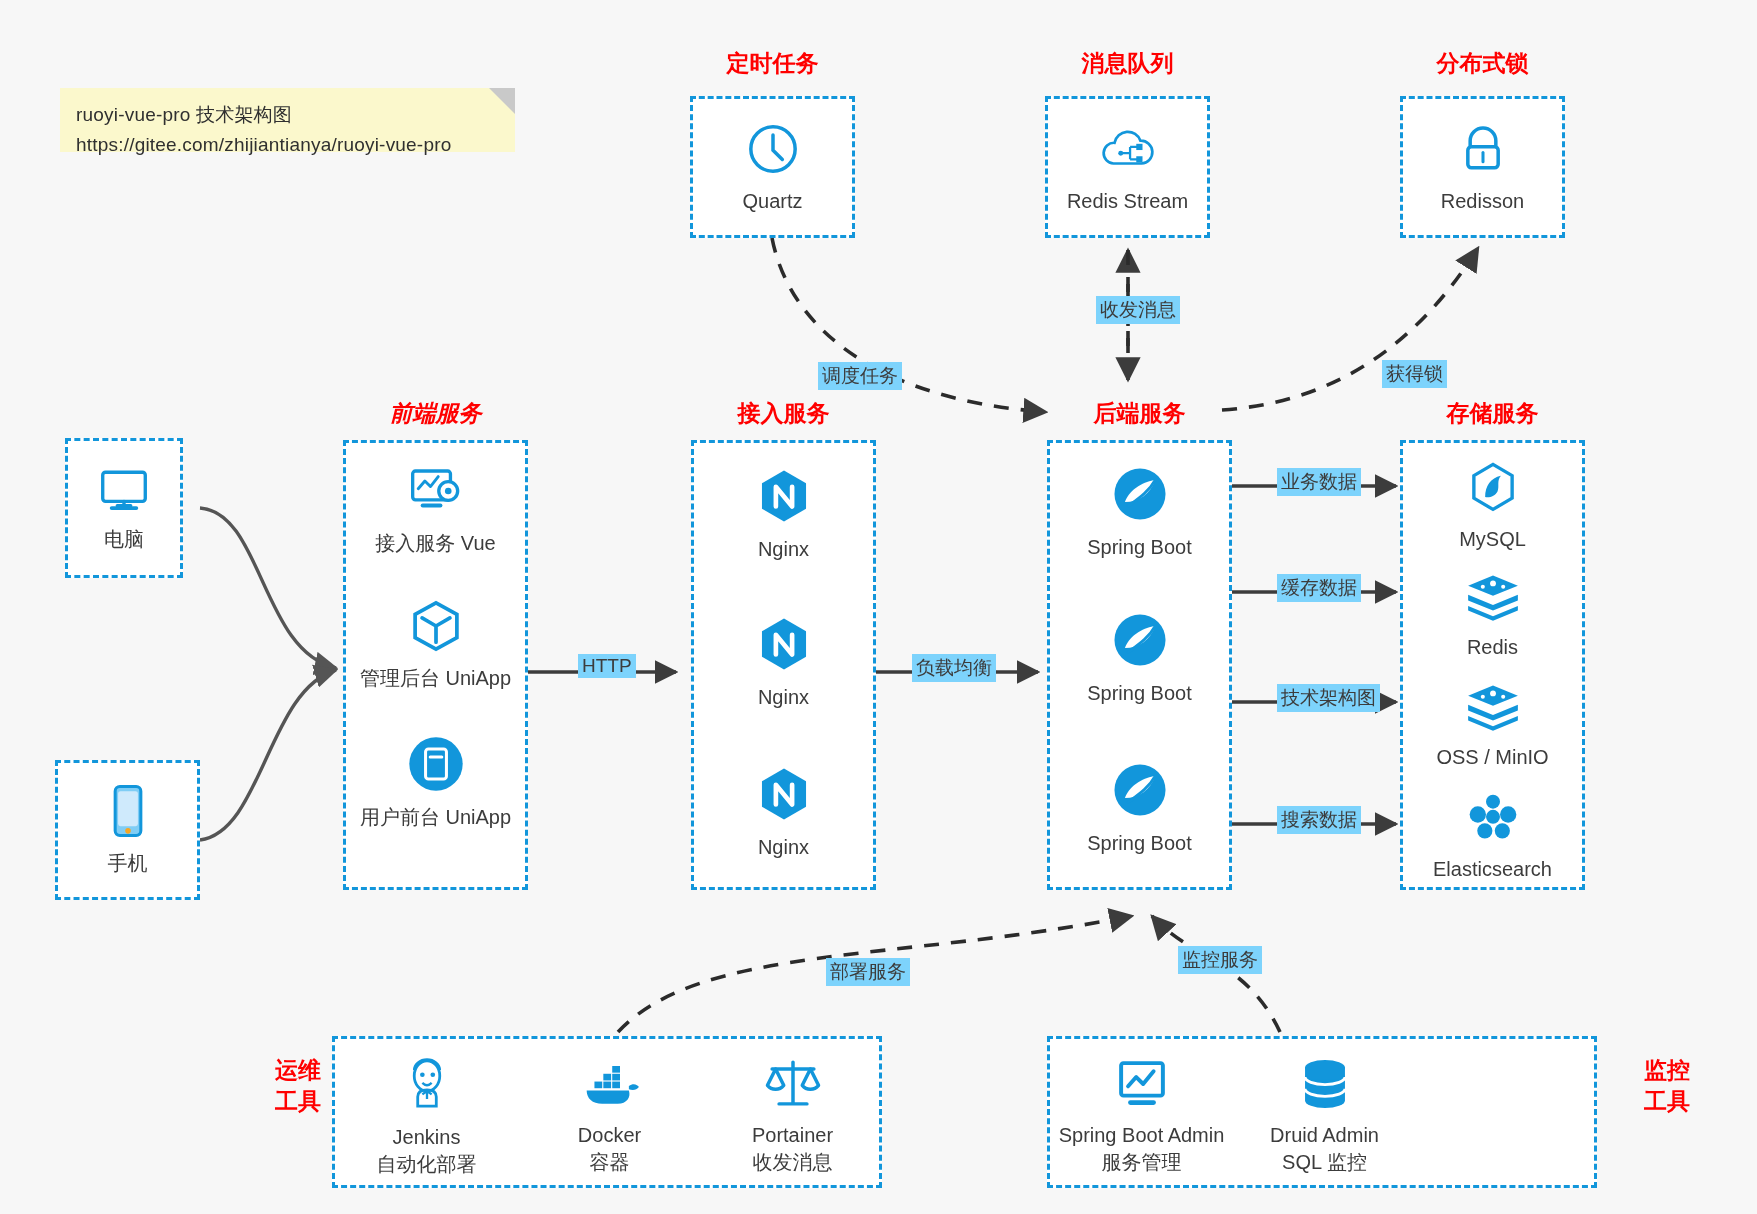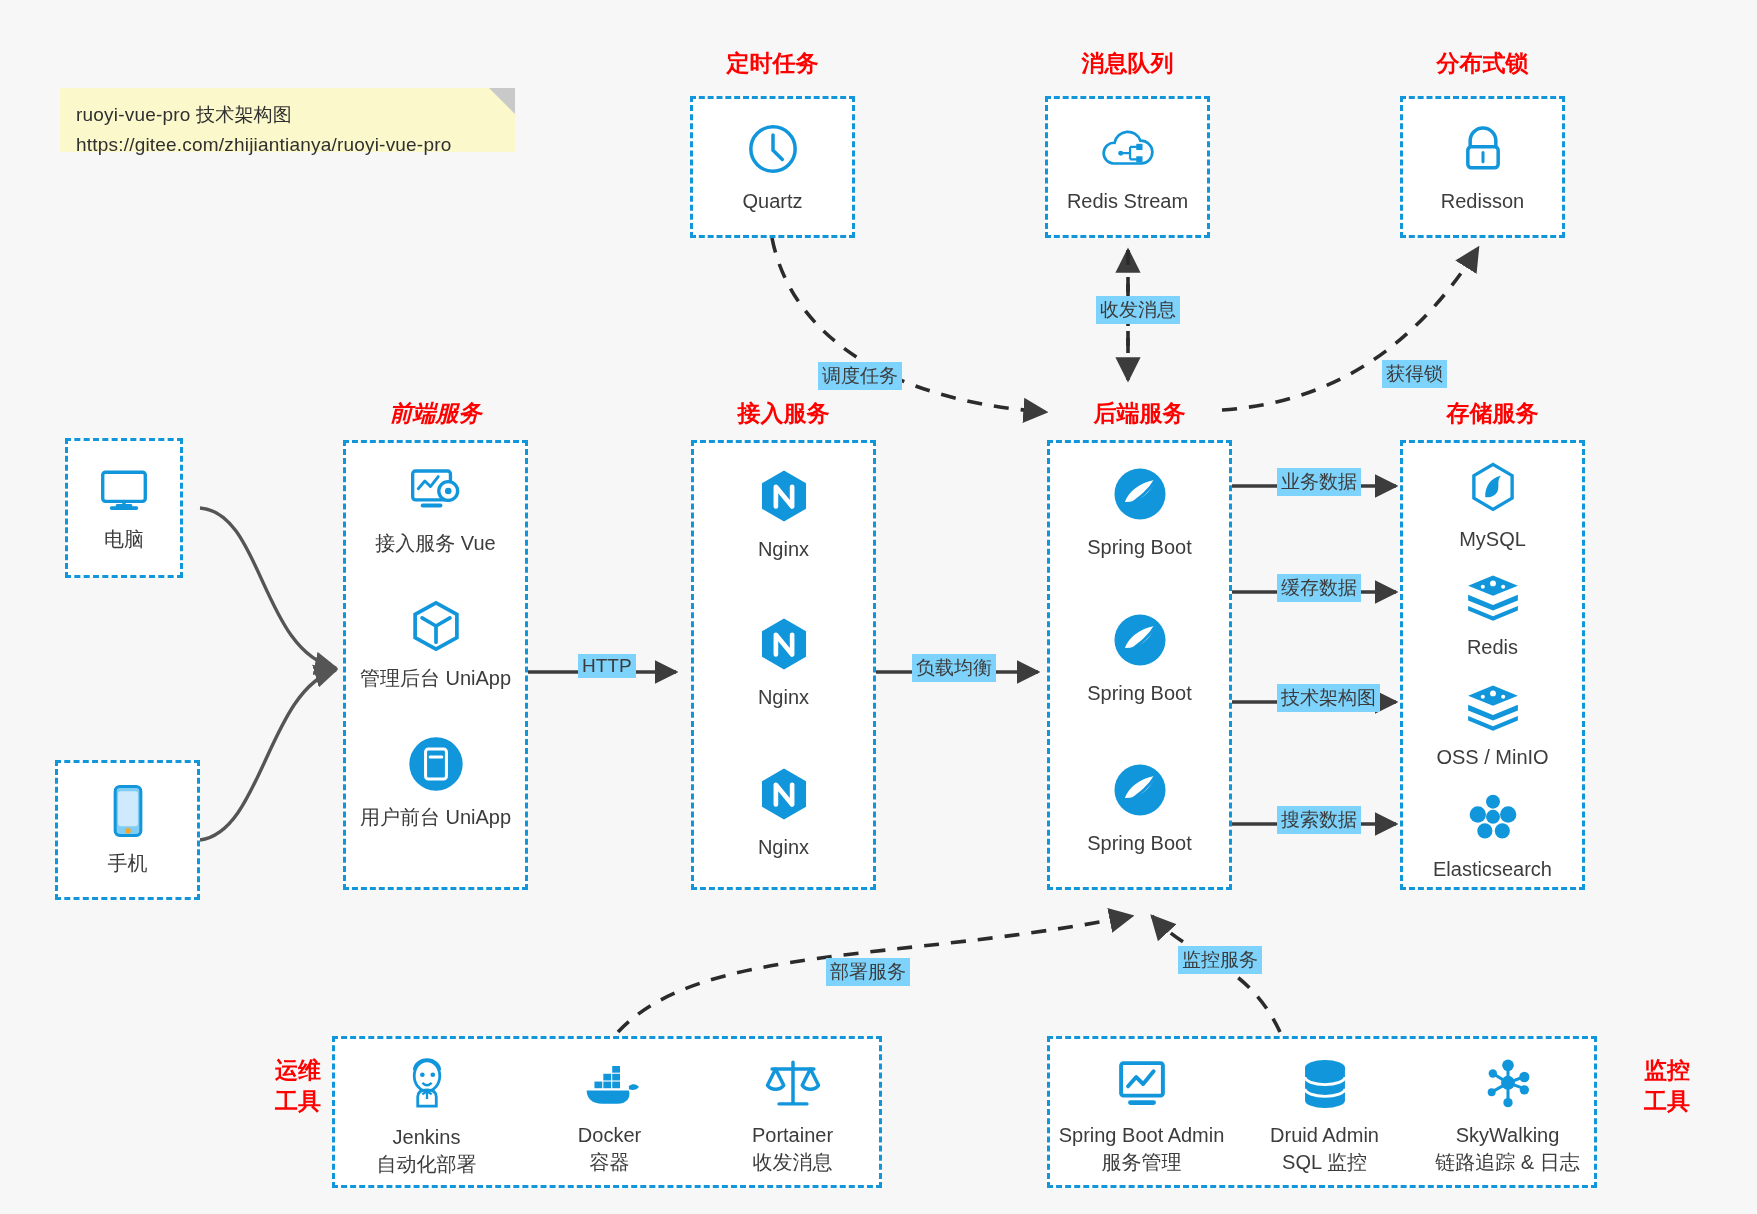--- a/index.html
+++ b/index.html
@@ -398,36 +398,20 @@
           <path d="M5 9 v8 a17 6.5 0 0 0 34 0 v-8" fill="#1296db"></path>
           <path d="M5 19 v8 a17 6.5 0 0 0 34 0 v-8" fill="#1296db"></path>
           <path d="M5 29 v8 a17 6.5 0 0 0 34 0 v-8" fill="#1296db"></path>
           <path d="M5 17 a17 6.5 0 0 0 34 0" fill="none" stroke="#ffffff" stroke-width="2.4"></path>
           <path d="M5 27 a17 6.5 0 0 0 34 0" fill="none" stroke="#ffffff" stroke-width="2.4"></path>
         </svg>
       </span>
       <span class="cap">Druid Admin</span>
       <span class="cap2">SQL 监控</span>
     </div>
-    <div class="node" style="top:18px;left:366px;width:183px;">
-      <span class="ico">
-        <svg width="56" height="54" viewBox="0 0 48 46">
-          <path d="M24 22 L24 7 M24 22 L11 14 M24 22 L37 17 M24 22 L10 30 M24 22 L38 27 M24 22 L24 39" stroke="#1296db" stroke-width="2.6"></path>
-          <circle cx="24" cy="22" r="6" fill="#1296db"></circle>
-          <circle cx="24" cy="7" r="5" fill="#1296db"></circle>
-          <circle cx="11" cy="14" r="3.6" fill="#1296db"></circle>
-          <circle cx="38" cy="17" r="4.4" fill="#1296db"></circle>
-          <circle cx="10" cy="30" r="3.4" fill="#1296db"></circle>
-          <circle cx="38" cy="28" r="4" fill="#1296db"></circle>
-          <circle cx="24" cy="39" r="4" fill="#1296db"></circle>
-        </svg>
-      </span>
-      <span class="cap">SkyWalking</span>
-      <span class="cap2">链路追踪 &amp; 日志</span>
-    </div>
   </div>
   <div class="gtitle two-line" style="left:1610px;top:1055px;width:80px;text-align:right;">
     <div>监控</div>
     <div>工具</div>
   </div>
 
   <div class="elabel" style="left:578px;top:654px;">HTTP</div>
   <div class="elabel" style="left:912px;top:654px;">负载均衡</div>
   <div class="elabel" style="left:818px;top:362px;">调度任务</div>
   <div class="elabel" style="left:1096px;top:296px;">收发消息</div>

